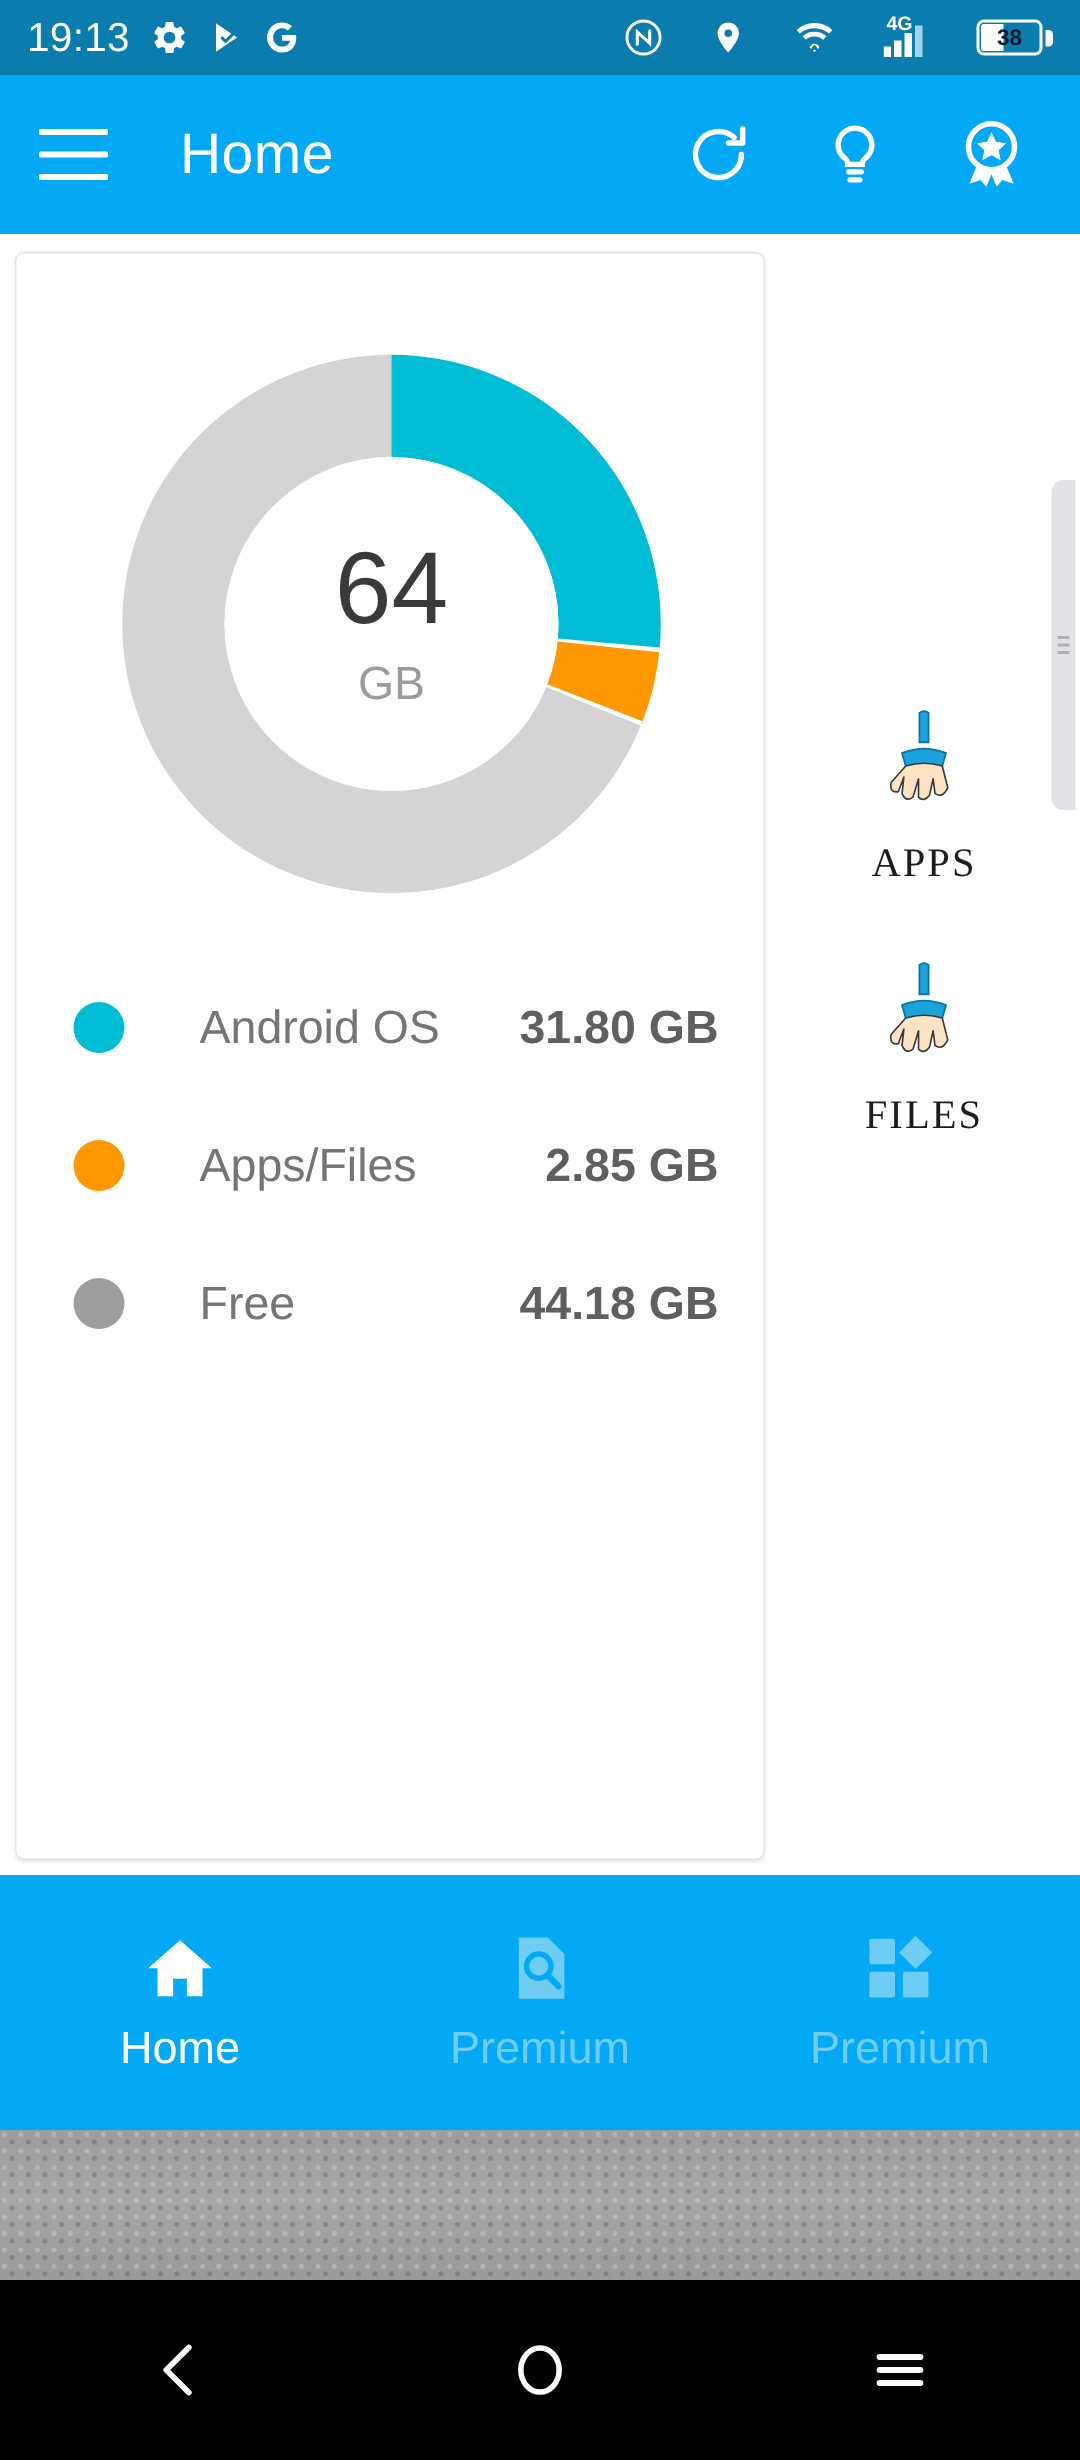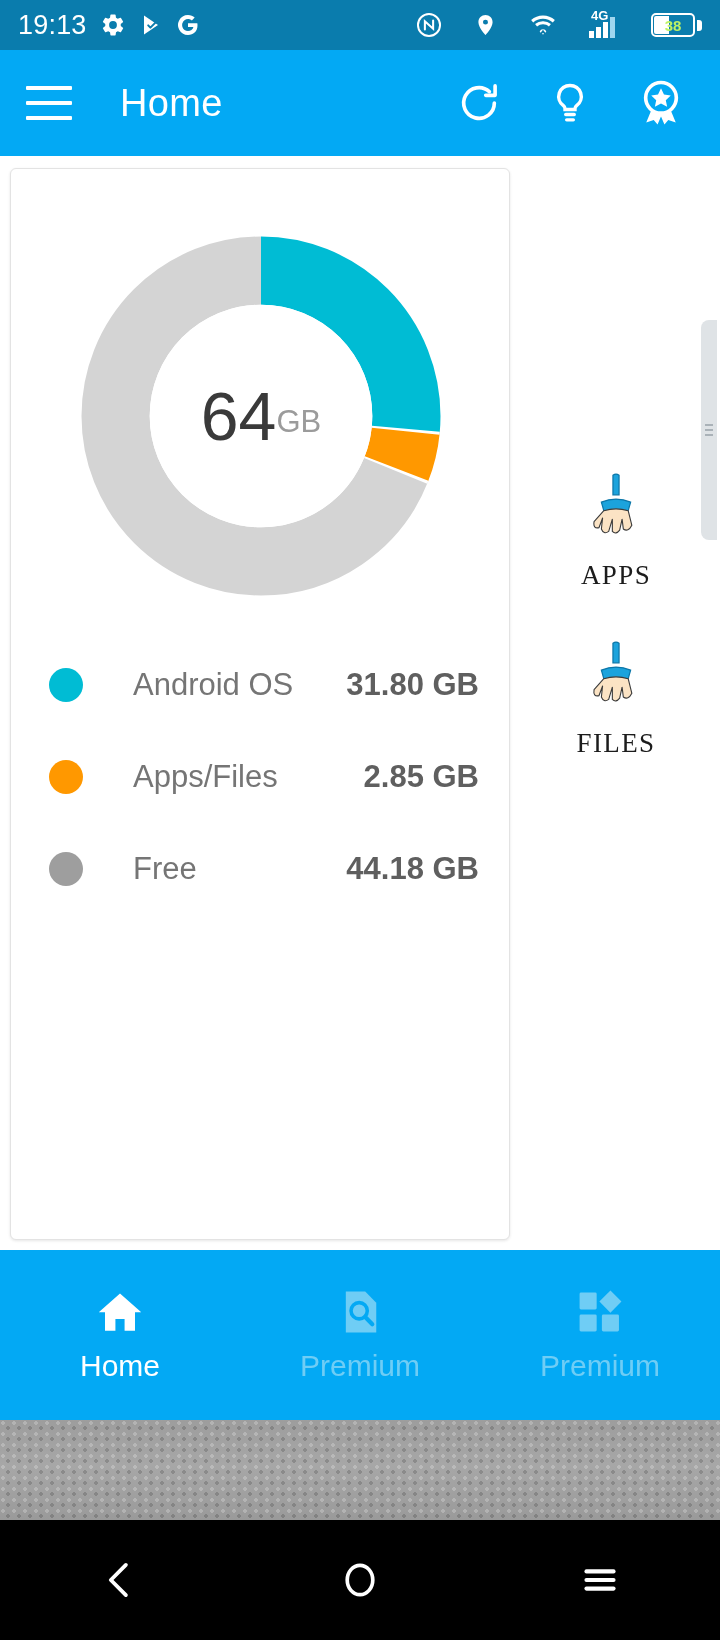--- a/index.html
+++ b/index.html
@@ -27,21 +27,21 @@
   .batt-body{
     width:44px; height:24px; border:2.5px solid #fff; border-radius:5px;
     display:flex; align-items:center; justify-content:center;
     font-size:15px; font-weight:700; color:#0A7CAD; background:transparent;
     position:relative;
   }
   .batt-fill{
     position:absolute; left:1px; top:1px; bottom:1px; width:38%;
     background:#fff; border-radius:2px 0 0 2px;
   }
-  .batt-num{ position:relative; z-index:2; color:#bef264; }
+  .batt-num{ position:relative; z-index:2; color:#0f172a; }
   .batt-cap{ width:5px; height:11px; background:#fff; border-radius:0 3px 3px 0; margin-left:2px; }
   .net-label{
     font-size:13px; font-weight:700; position:absolute; top:-4px; left:2px;
   }
   .signal-wrap{ position:relative; display:flex; align-items:flex-end; height:26px; padding-top:8px;}
 
   
   .appbar{
     position:absolute; left:0; top:50px; width:720px; height:106px;
     background:#03A9F4; display:flex; align-items:center; padding:0 26px;
@@ -67,21 +67,21 @@
     box-shadow:0 1px 3px rgba(0,0,0,0.10);
   }
 
   
   .donut-wrap{ position:absolute; left:0; top:42px; width:500px; height:410px;
     display:flex; align-items:center; justify-content:center; }
   .donut{ position:relative; width:390px; height:390px; }
   .donut svg{ display:block; }
   .donut-center{
     position:absolute; left:0; top:0; width:390px; height:390px;
-    display:flex; align-items:center; justify-content:center;
+    display:flex; flex-direction:column; align-items:center; justify-content:center;
     pointer-events:none;
   }
   .donut-value{ font-size:68px; color:#3a3a3a; font-weight:400; line-height:1; }
   .donut-unit{ font-size:31px; color:#9b9b9b; margin-top:12px; font-weight:400;}
 
   
   .legend{ position:absolute; left:0; top:470px; width:500px; }
   .legend-row{
     display:flex; align-items:center; height:92px; padding:0 32px 0 38px;
   }

